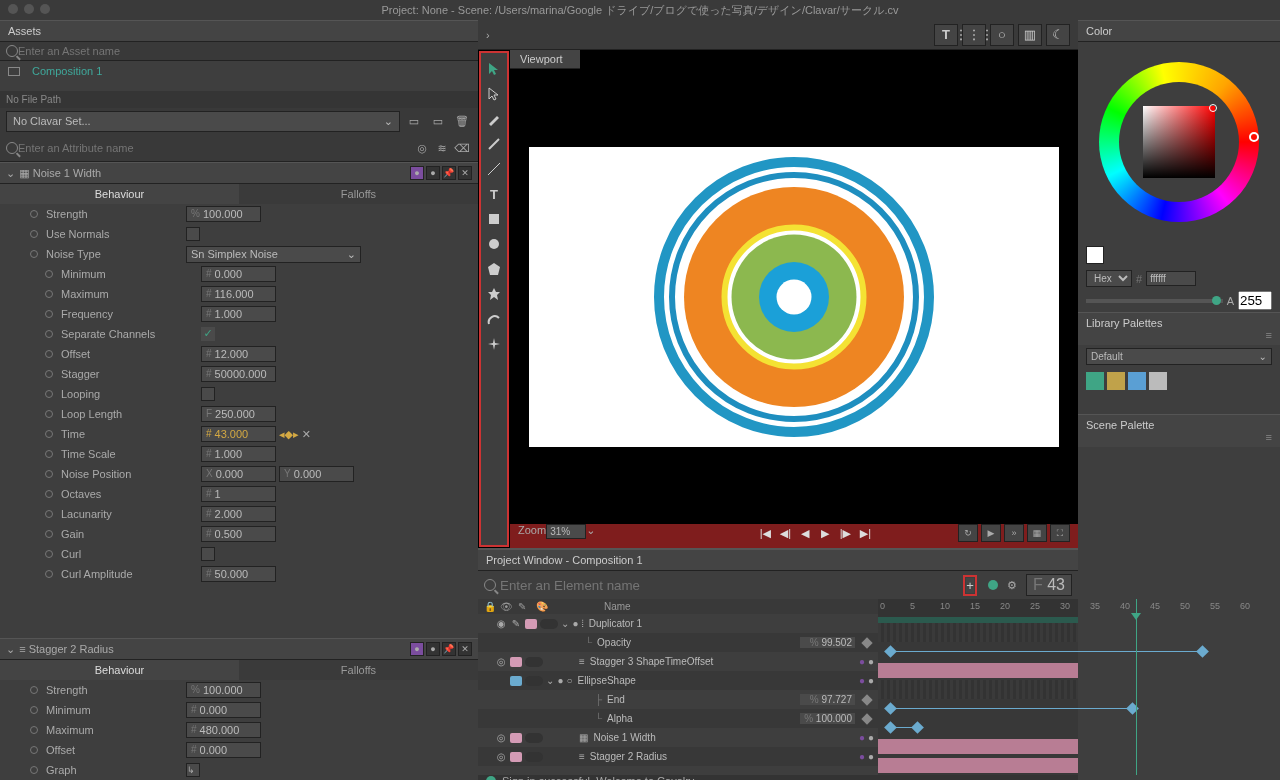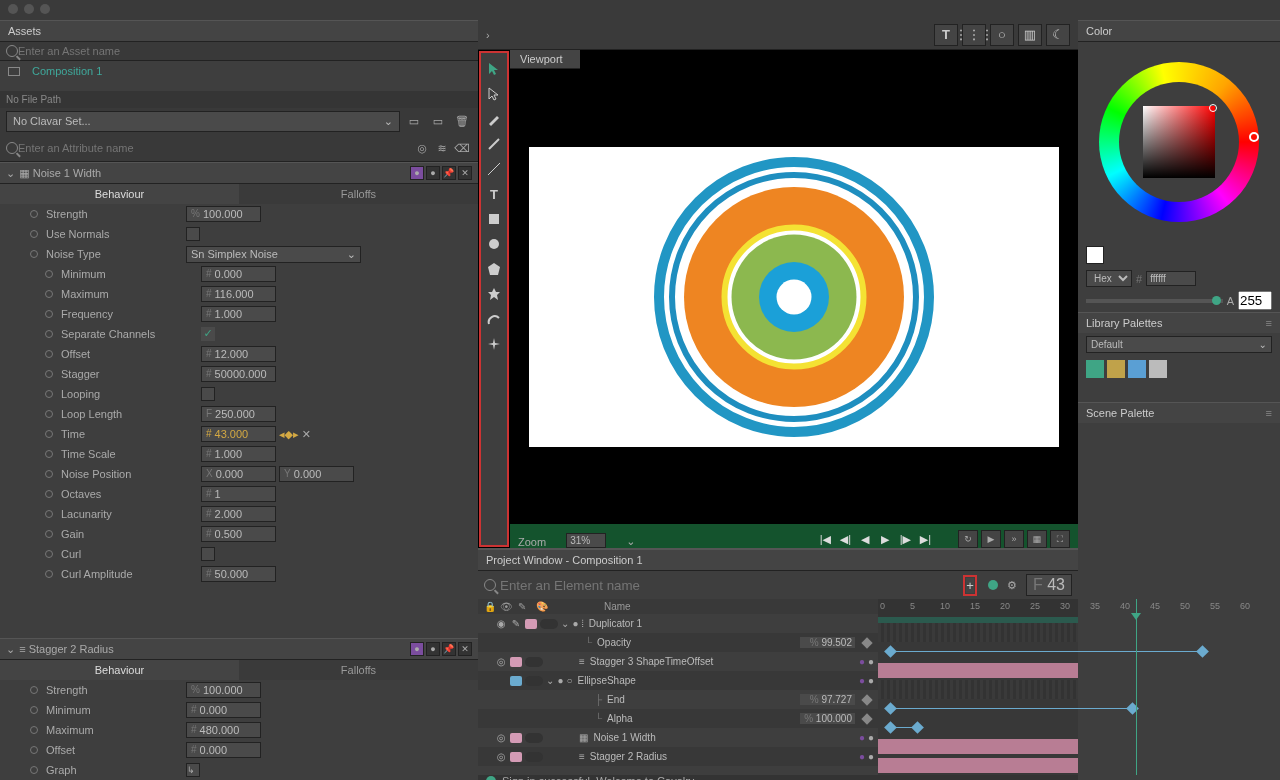--- a/index.html
+++ b/index.html
@@ -65,21 +65,21 @@
 .circles { width:280px; height:280px; position:relative; }
 .circles div { position:absolute; border-radius:50%; top:50%; left:50%; transform:translate(-50%,-50%); }
 .c1 { width:280px; height:280px; border:10px solid #2196c4; }
 .c2 { width:250px; height:250px; border:6px solid #1e8ebf; }
 .c3 { width:220px; height:220px; background:#ee8522; }
 .c4 { width:145px; height:145px; border:6px solid #f4e233; background:#fff; }
 .c5 { width:125px; height:125px; background:#8cb84f; }
 .c6 { width:70px; height:70px; background:#1ba0d8; }
 .c7 { width:35px; height:35px; background:#fff; }
 
-.vp-bottom { height:24px; background:#14532d; display:flex; align-items:flex-end; padding:0 8px; gap:20px; }
+.vp-bottom { height:24px; background:#7f1d1d; display:flex; align-items:flex-start; padding:0 8px; gap:0; }
 .vp-bottom input { width:40px; background:#4a4a4a; border:1px solid #222; color:#bbb; font-size:10px; padding:1px 3px; }
 .playback { display:flex; gap:0; margin-left:160px; }
 .playback span { width:20px; height:18px; display:flex; align-items:center; justify-content:center; color:#ddd; font-size:11px; }
 .vp-bottom .rb { margin-left:auto; display:flex; gap:3px; }
 .vp-bottom .rb span { width:20px; height:18px; background:#444; border:1px solid #222; display:flex; align-items:center; justify-content:center; font-size:9px; color:#aaa; }
 
 
 .proj-win { height:232px; background:#3e3e3e; display:flex; flex-direction:column; border-top:1px solid #555; }
 .proj-body { flex:1; display:flex; }
 .proj-left { width:400px; display:flex; flex-direction:column; }
@@ -122,36 +122,37 @@
 .sv-box .cursor { position:absolute; right:-2px; top:-2px; width:8px; height:8px; border:1px solid #fff; border-radius:50%; }
 .hue-cursor { position:absolute; width:10px; height:10px; border:2px solid #fff; border-radius:50%; right:0; top:70px; }
 
 .swatch-big { width:18px; height:18px; background:#fff; border:1px solid #222; margin:4px 8px; }
 .hex-row { display:flex; align-items:center; padding:2px 8px; gap:4px; }
 .hex-row select, .hex-row input { background:#4a4a4a; border:1px solid #222; color:#bbb; font-size:10px; padding:1px 3px; }
 .alpha-row { display:flex; align-items:center; padding:2px 8px; gap:4px; }
 .alpha-slider { flex:1; height:4px; background:#555; position:relative; }
 .alpha-slider .knob { position:absolute; right:2px; top:-3px; width:9px; height:9px; background:#3fa585; border-radius:50%; }
 
-.lib-head { display:flex; padding:4px 8px; background:#444; border-top:1px solid #555; color:#ccc; }
+.lib-head { display:flex; padding:4px 8px; background:#444; border-top:1px solid #555; color:#ccc;flex-direction:column; }
 .lib-head .menu-icon { margin-left:auto; color:#888; }
 .lib-sel { margin:3px 8px; background:#4a4a4a; border:1px solid #222; padding:2px 4px; color:#bbb; font-size:10px; }
 .pal-row { display:flex; padding:4px 8px; gap:3px; }
 .pal-row span { width:18px; height:18px; }
 
 </style>
 </head>
 <body>
 
 <div class="titlebar">
   <div class="traffic">
     <span></span>
     <span></span>
     <span></span>
   </div>
+  <span>Project: None - Scene: /Users/marina/Google ドライブ/ブログで使った写真/デザイン/Clavar/サークル.cv</span>
 </div>
 
 <div class="main">
 
   <div class="left-col">
     <div class="panel-header">Assets</div>
     <div class="search-row">
       <div class="mag"></div>
       <input placeholder="Enter an Asset name" style="">
     </div>

